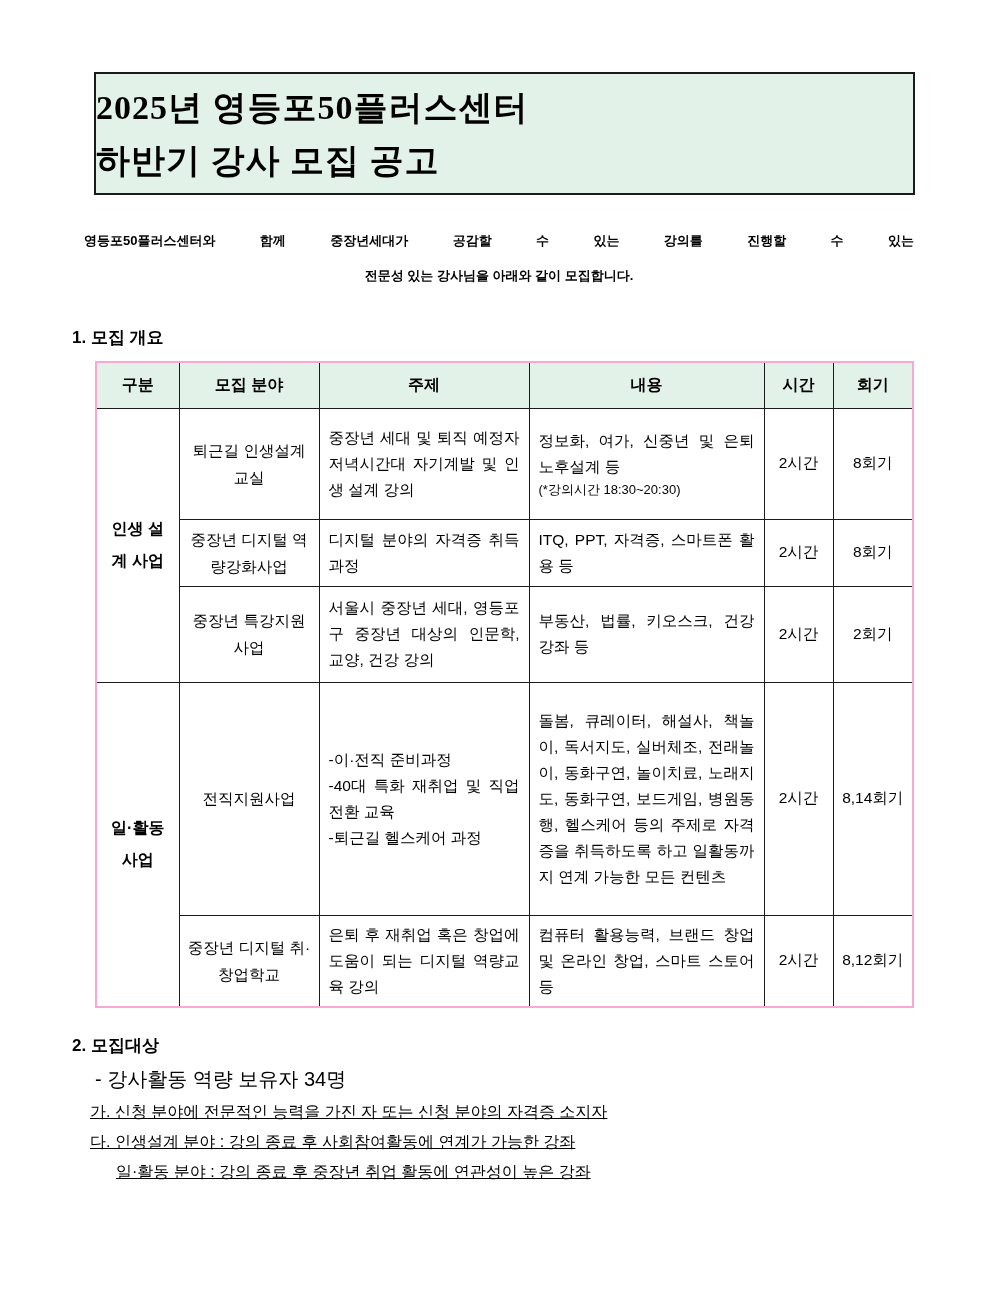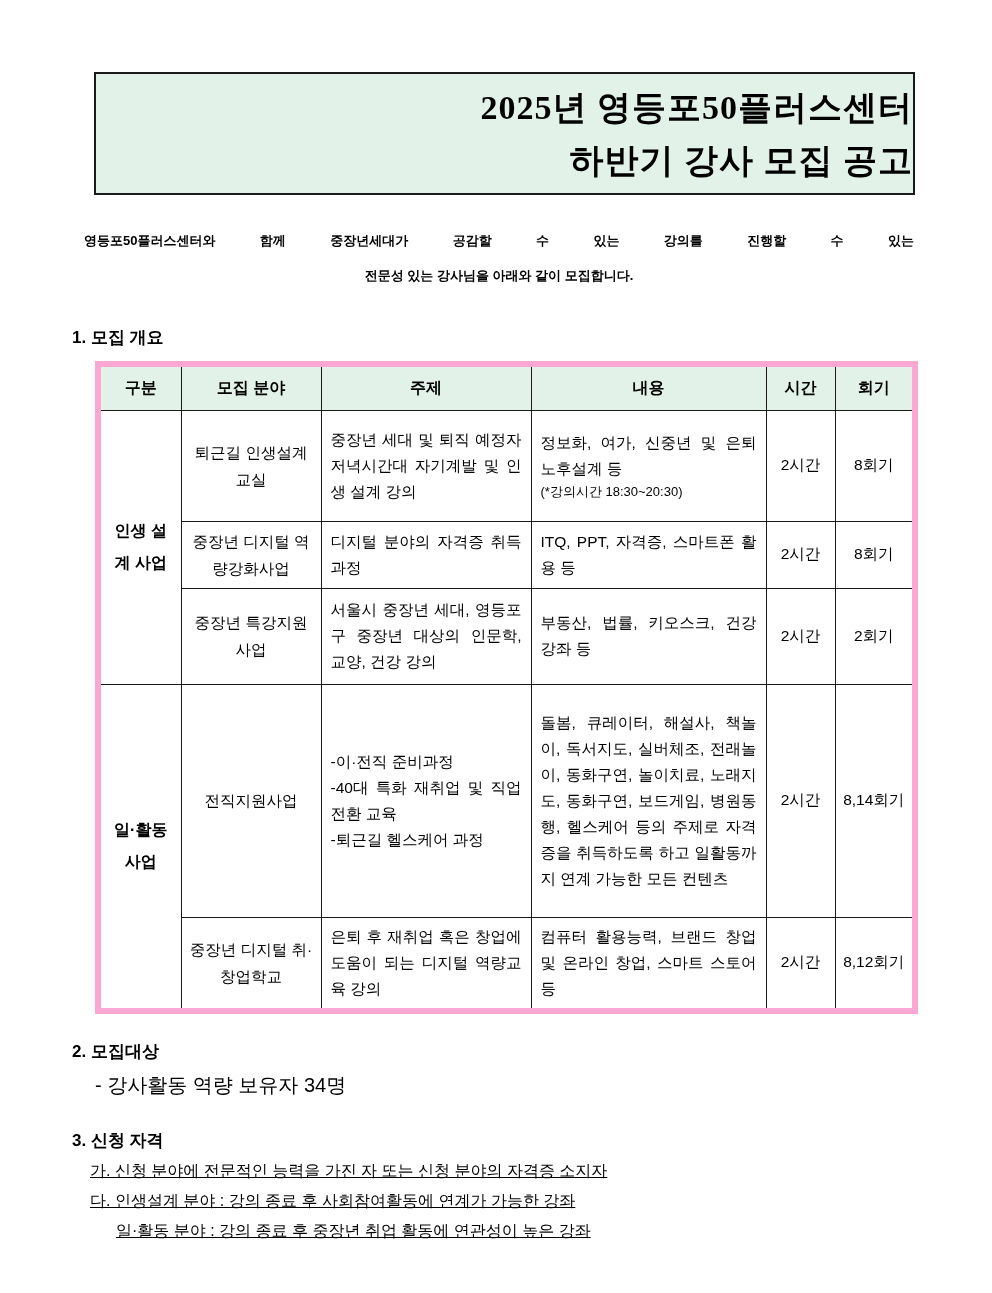--- a/index.html
+++ b/index.html
@@ -14,21 +14,21 @@
   }
   .page { width: 992px; height: 1293px; position: relative; }
 
   
   .title-box {
     margin: 72px 0 0 94px;
     width: 821px;
     height: 123px;
     background: #e3f2e9;
     border: 2px solid #1b1b1b;
-    text-align: right;
+    text-align: left;
     font-family: "Liberation Serif", "DejaVu Serif", serif;
     font-weight: bold;
     font-size: 34px;
     line-height: 53px;
     padding-top: 7px;
     letter-spacing: 1px;
   }
 
   
   .intro {
@@ -54,21 +54,21 @@
   .sec1-heading { margin-top: 33px; }
   .sec2-heading { margin-top: 26px; }
   .sec3-heading { margin-top: 30px; }
 
   
   table.recruit {
     margin: 12px 0 0 95px;
     width: 817px;
     border-collapse: collapse;
     table-layout: fixed;
-    border: 6px solid #f9a8d4;
+    border: 2px solid #f9a8d4;
     font-size: 15.5px;
   }
   table.recruit th, table.recruit td {
     border: 1px solid #1b1b1b;
     vertical-align: middle;
   }
   table.recruit thead th {
     background: #e3f2e9;
     font-weight: bold;
     text-align: center;
@@ -205,18 +205,17 @@
         <td class="content">컴퓨터 활용능력, 브랜드 창업 및 온라인 창업, 스마트 스토어 등</td>
         <td class="hours">2시간</td>
         <td class="sessions">8,12회기</td>
       </tr>
     </tbody>
   </table>
 
   <div class="sec-heading sec2-heading">2. 모집대상</div>
   <div class="sec2-item-dash">- 강사활동 역량 보유자 34명</div>
 
-  <div class="sec-heading sec3-heading">3. 신청 자격</div>
   <div class="sec3-item">가. 신청 분야에 전문적인 능력을 가진 자 또는 신청 분야의 자격증 소지자</div>
   <div class="sec3-item">다. 인생설계 분야 : 강의 종료 후 사회참여활동에 연계가 가능한 강좌</div>
   <div class="sec3-item indent">일·활동 분야 : 강의 종료 후 중장년 취업 활동에 연관성이 높은 강좌</div>
 
 </div>
 
 </body></html>

